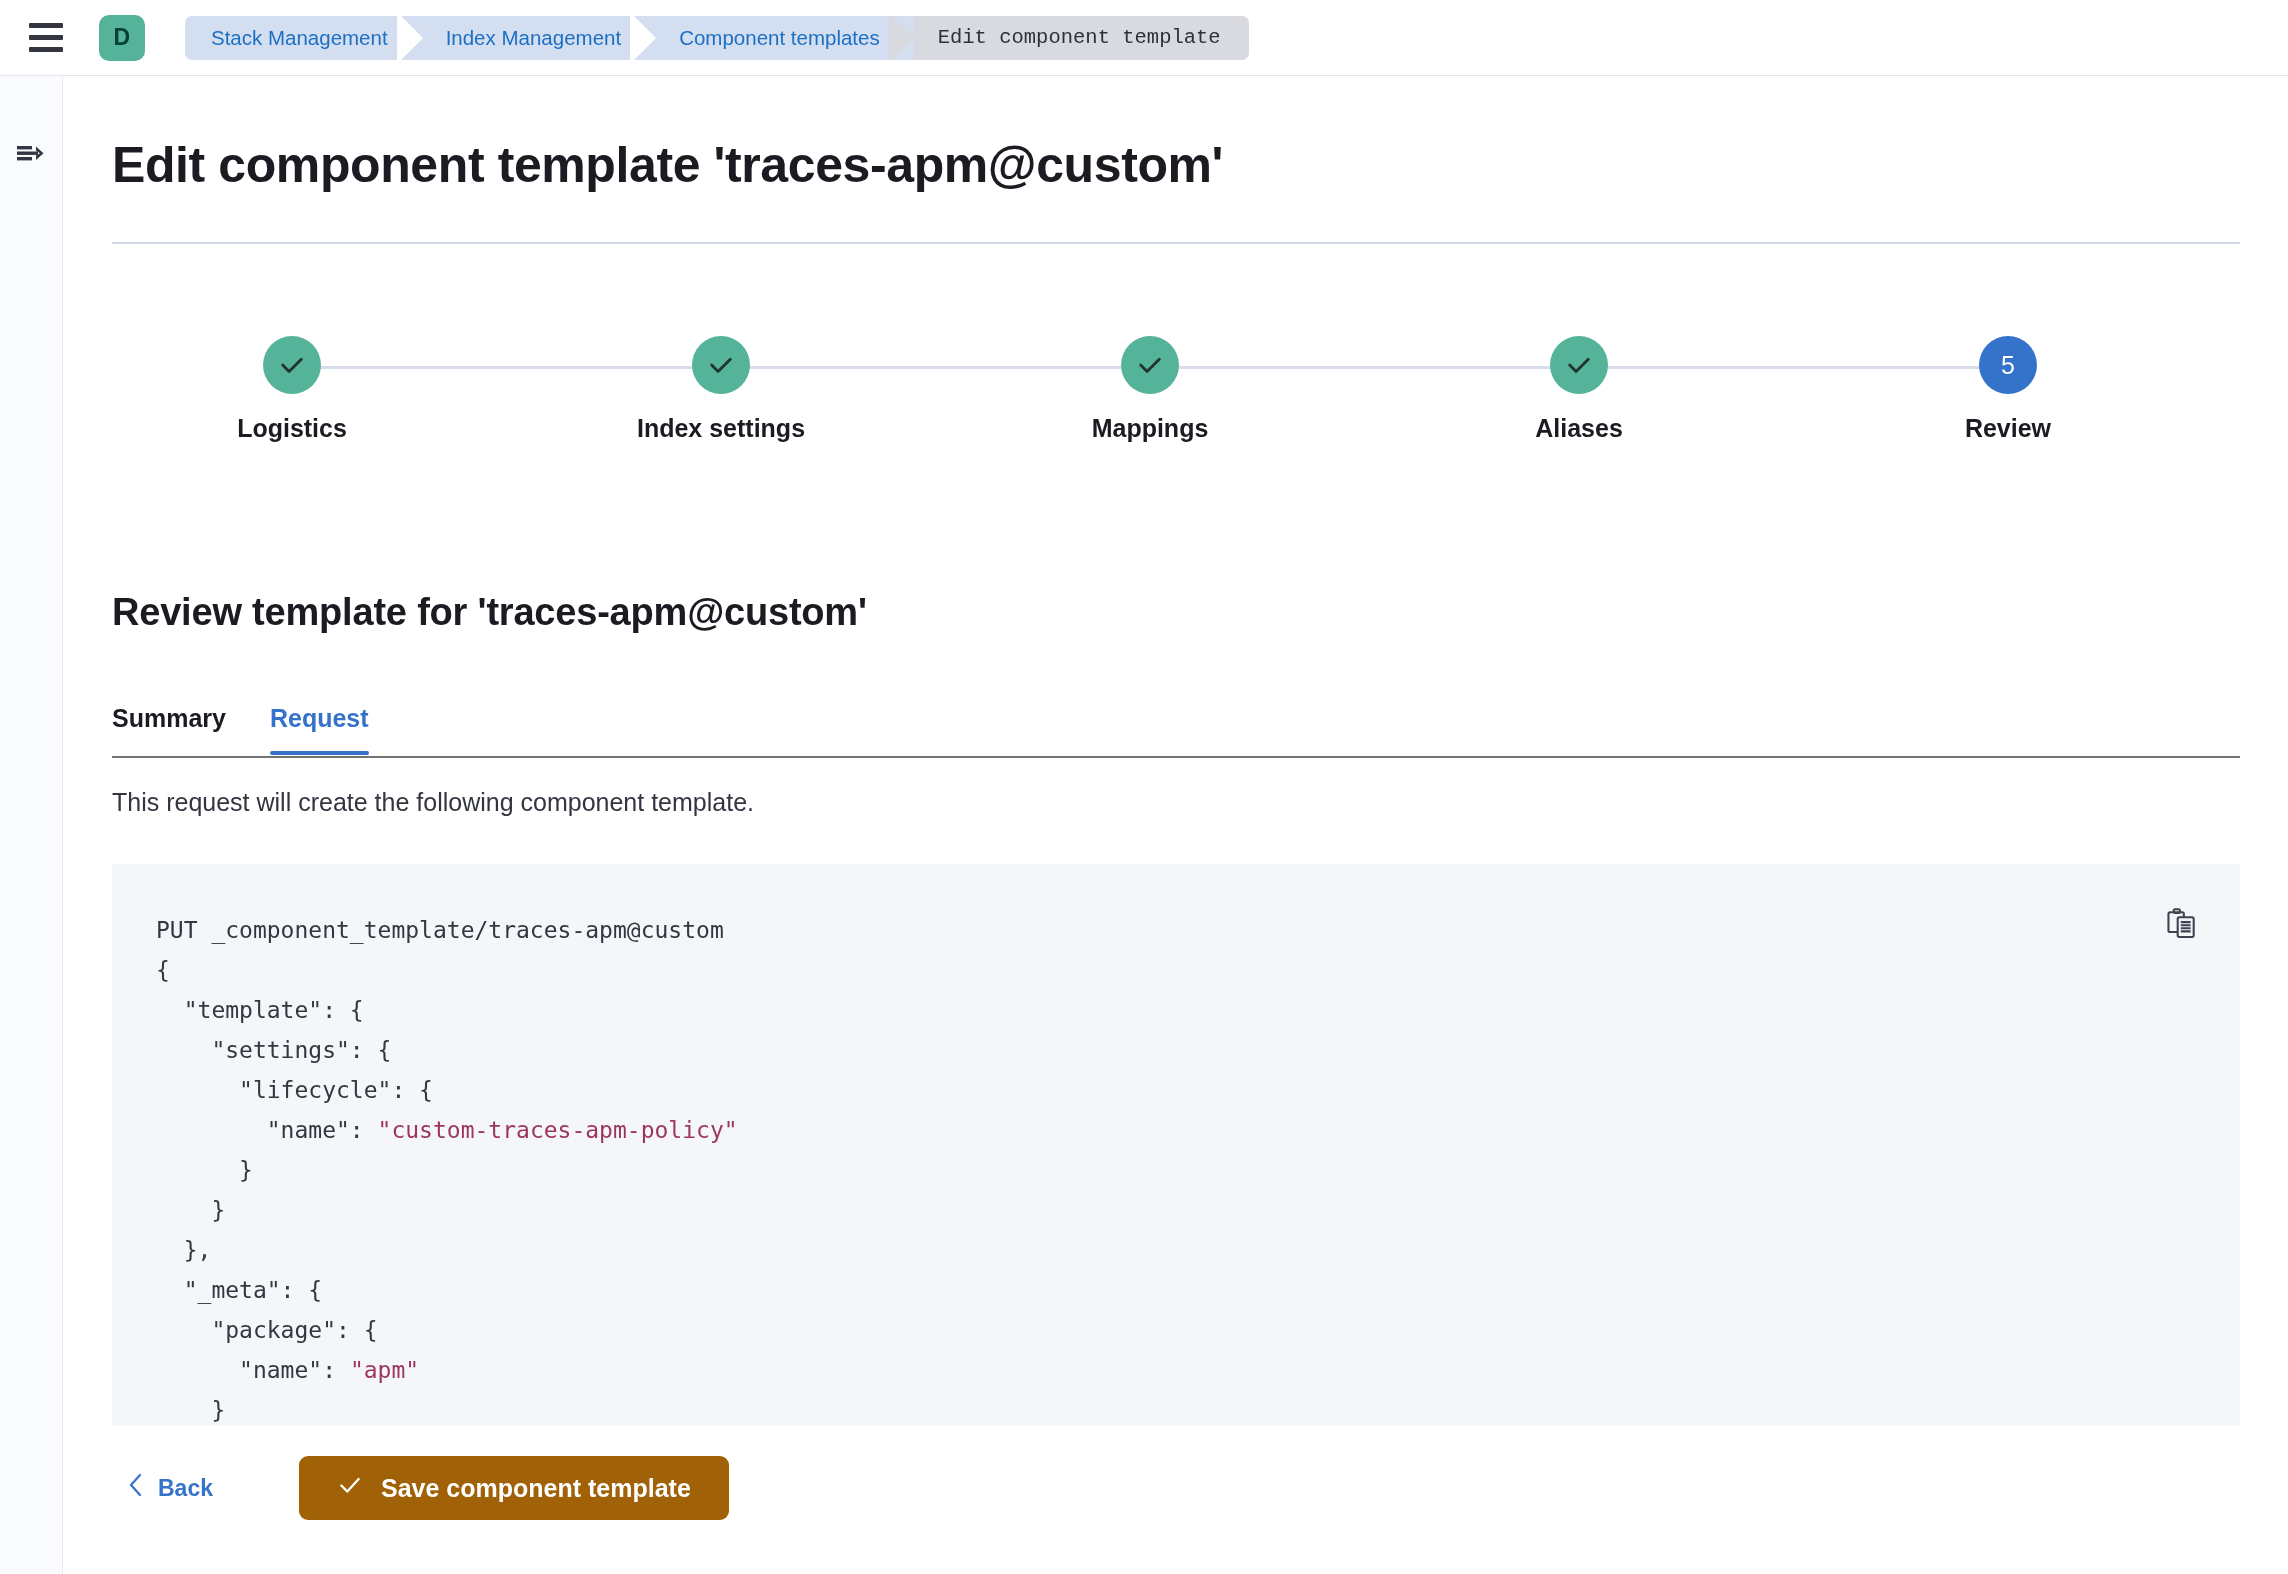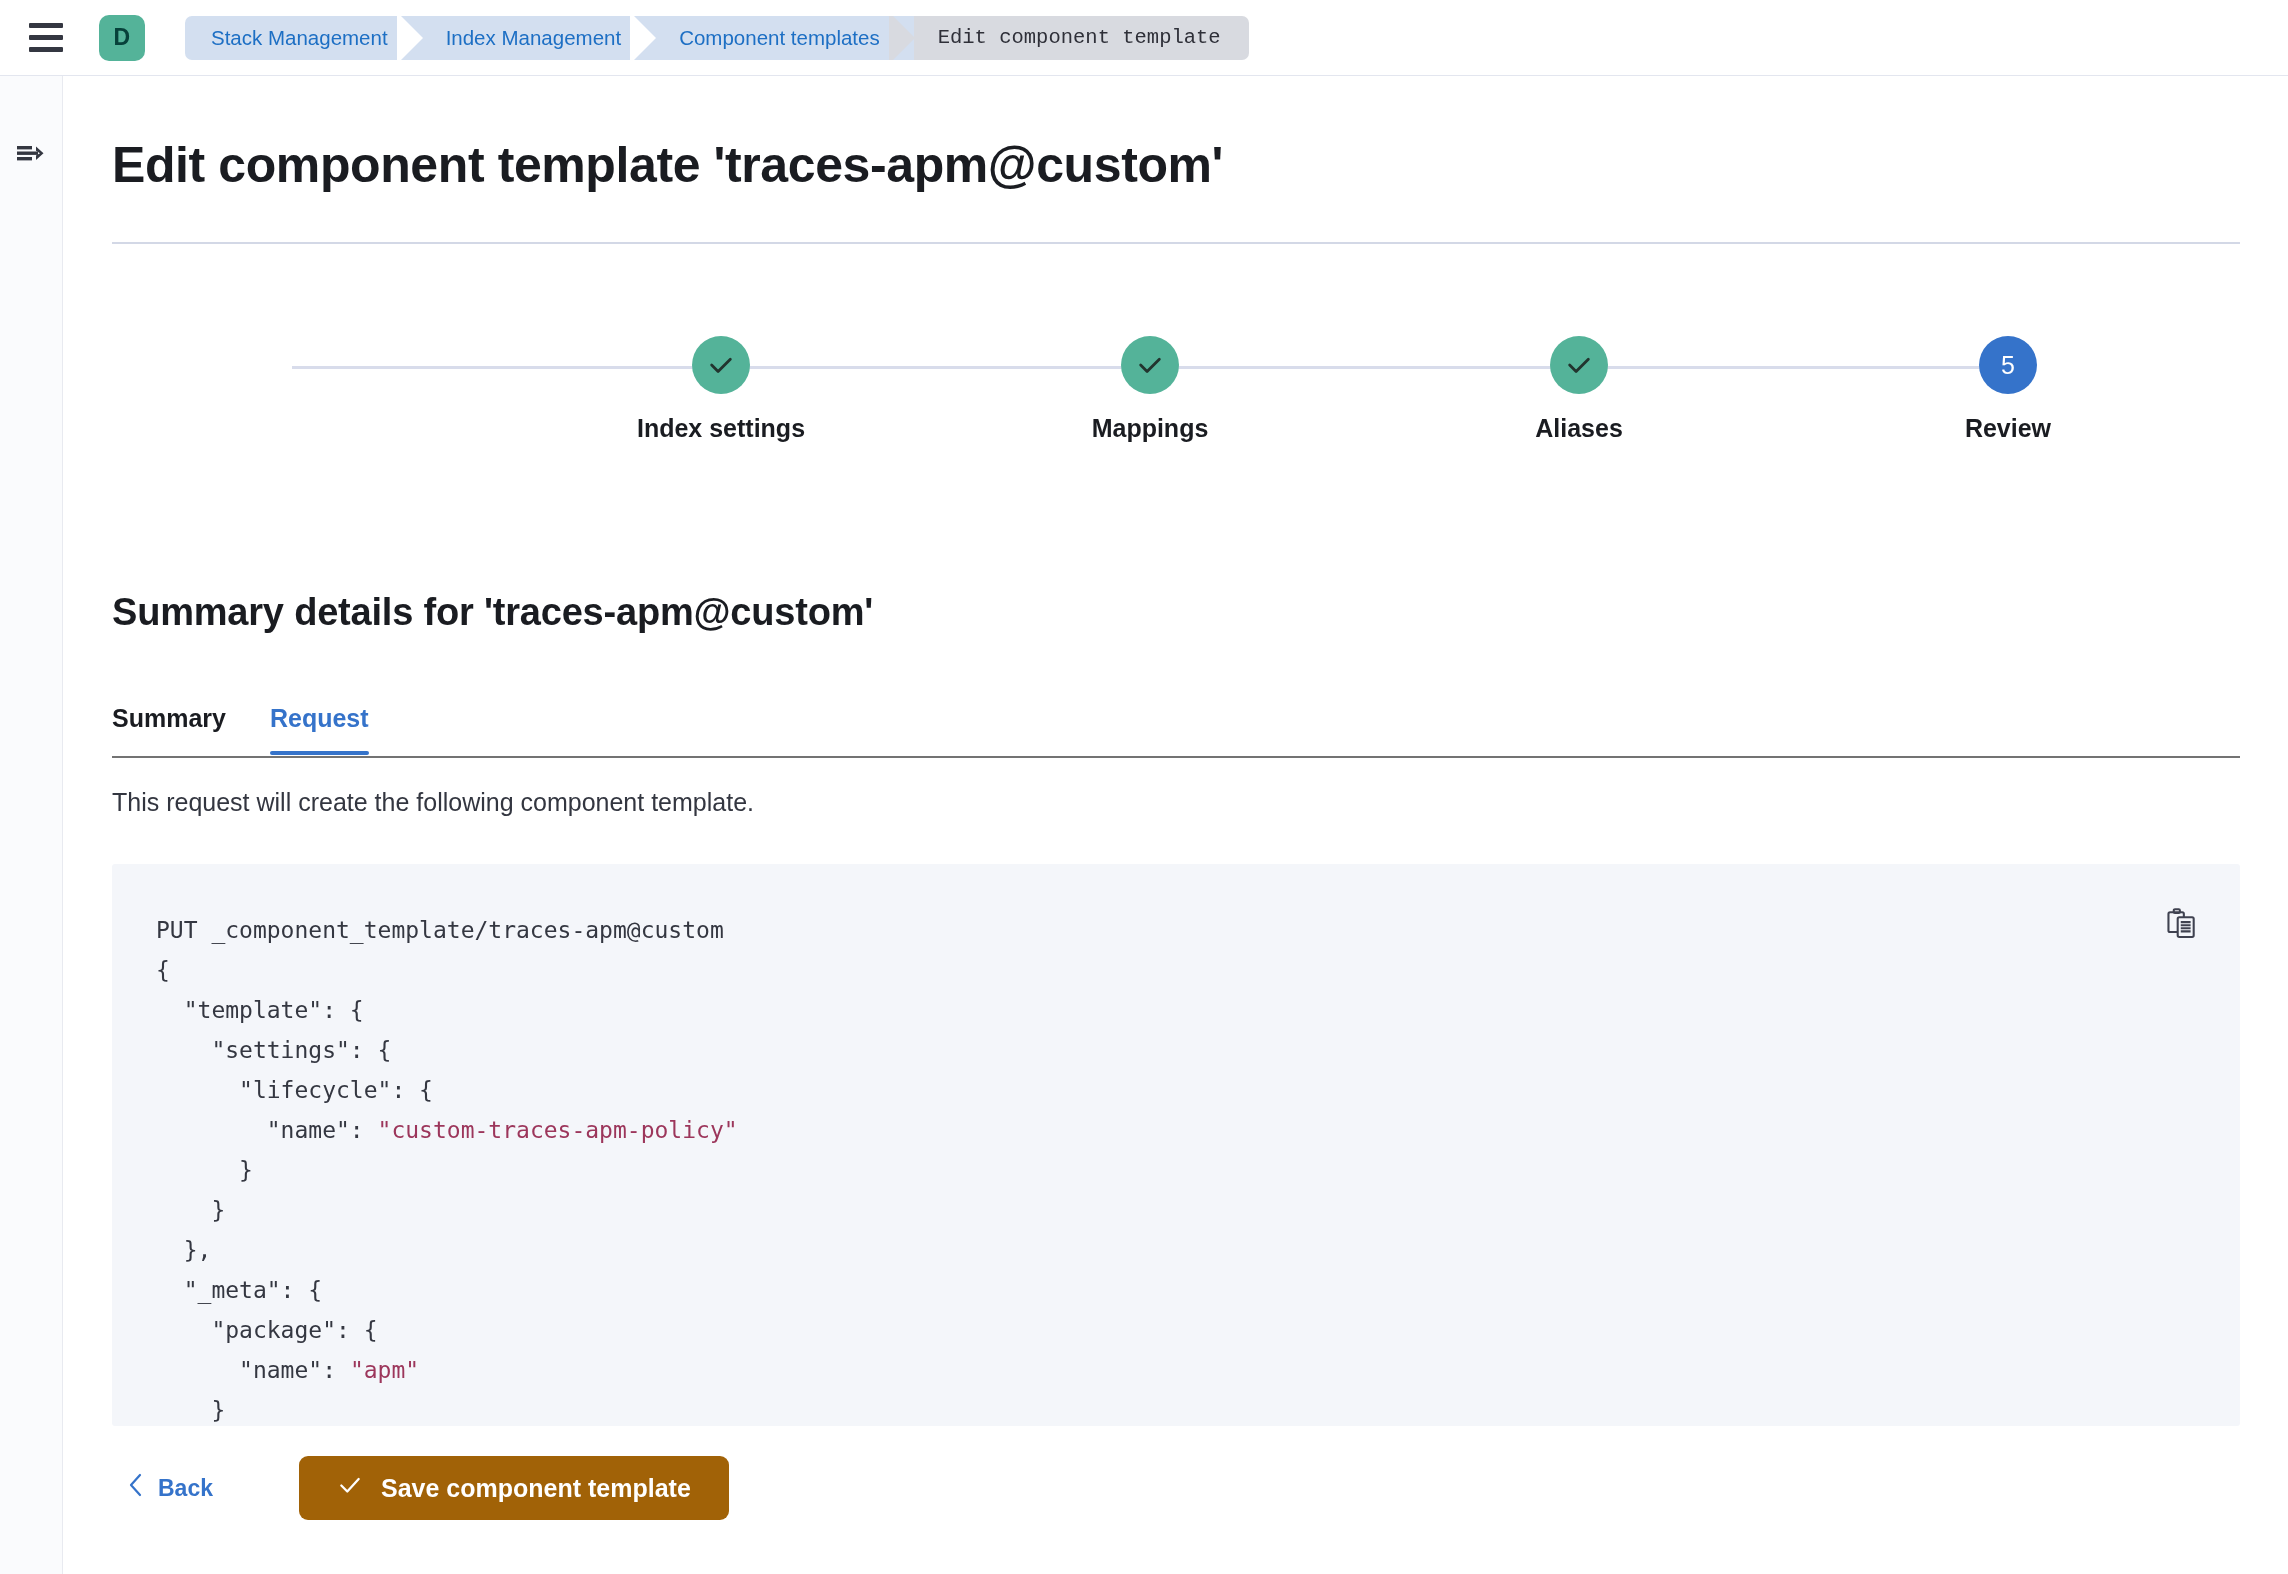--- a/index.html
+++ b/index.html
@@ -382,20 +382,28 @@
 </div>
 
 <div class="main">
 
   <h1 class="page-title">Edit component template 'traces-apm@custom'</h1>
   <div class="title-rule"></div>
 
   <div class="stepper">
     <div class="step-line"></div>
 
+    <div class="step" style="left:180px;">
+      <div class="step-bubble done">
+        <svg width="28" height="28" viewBox="0 0 24 24" fill="none" stroke="#22342e" stroke-width="2.4" stroke-linecap="round" stroke-linejoin="round">
+            <polyline points="4,12 9.5,17.5 20,7"></polyline>
+          </svg>
+      </div>
+      <div class="step-label">Logistics</div>
+    </div>
 
     <div class="step" style="left:609px;">
       <div class="step-bubble done">
         <svg width="28" height="28" viewBox="0 0 24 24" fill="none" stroke="#22342e" stroke-width="2.4" stroke-linecap="round" stroke-linejoin="round">
             <polyline points="4,12 9.5,17.5 20,7"></polyline>
           </svg>
       </div>
       <div class="step-label">Index settings</div>
     </div>
 
@@ -418,21 +426,21 @@
     </div>
 
     <div class="step" style="left:1896px;">
       <div class="step-bubble current">
         <span class="num">5</span>
       </div>
       <div class="step-label">Review</div>
     </div>
   </div>
 
-  <h2 class="review-title">Summary details for 'traces-apm@custom'</h2>
+  <h2 class="review-title">Review template for 'traces-apm@custom'</h2>
 
   <div class="tabs">
     <div class="tab inactive">Summary</div>
     <div class="tab active">Request</div>
   </div>
 
   <div class="desc">This request will create the following component template.</div>
 
   <div class="codeblock">
     <pre class="code"><span>PUT _component_template/traces-apm@custom</span>

